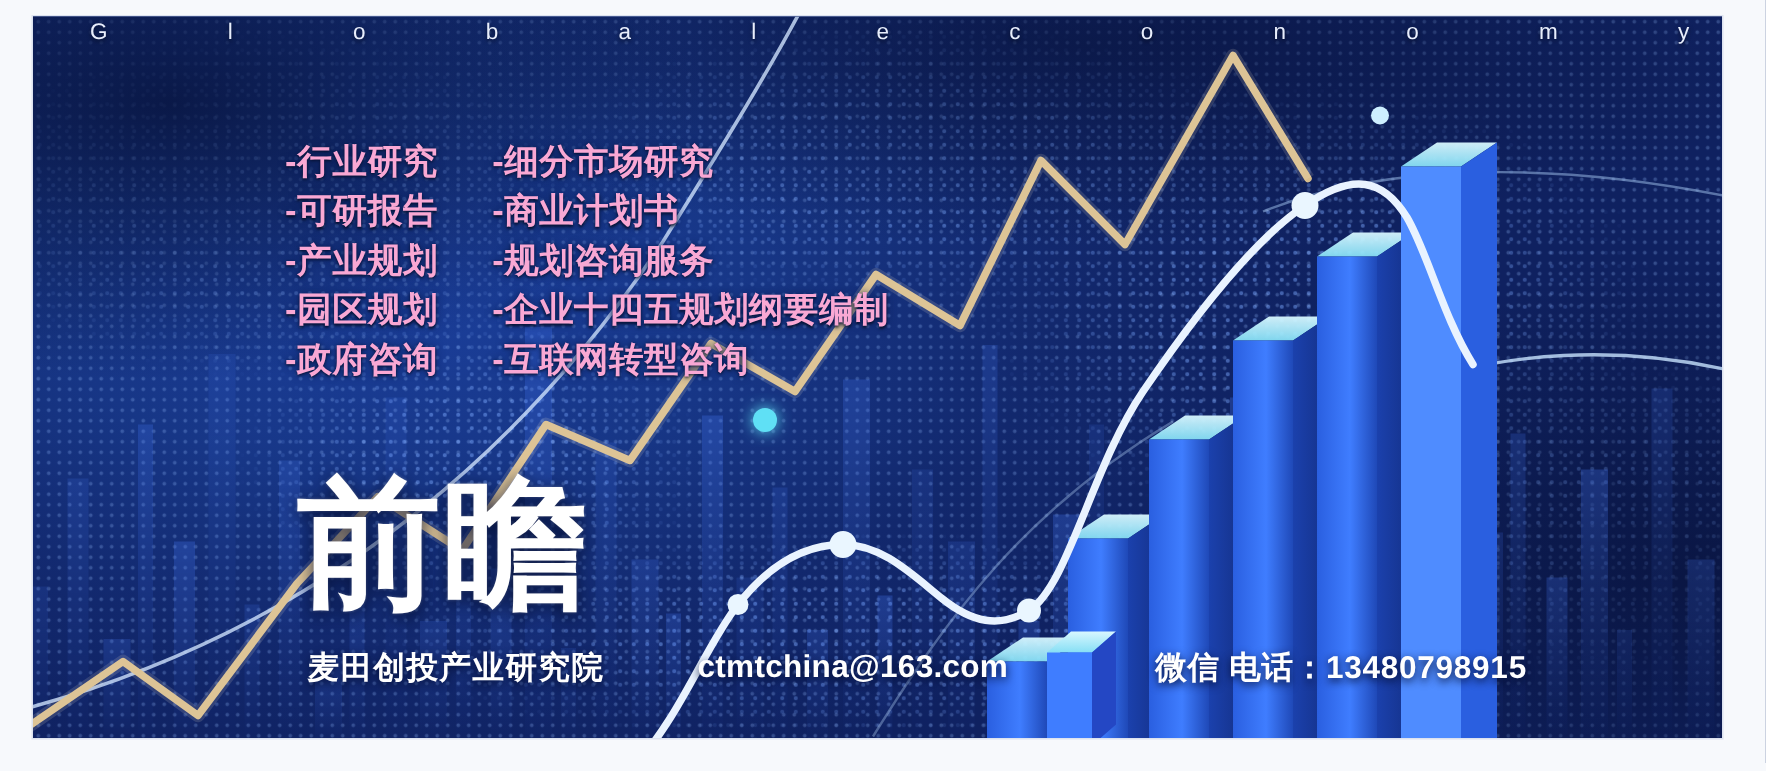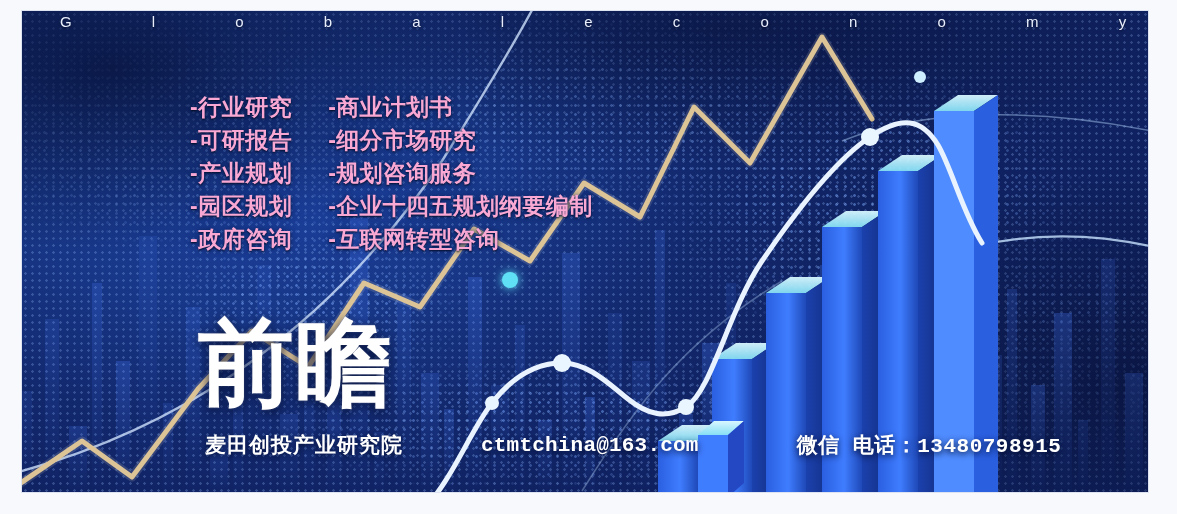--- a/index.html
+++ b/index.html
@@ -141,24 +141,23 @@
     position: absolute;
     left: 183px; bottom: 33px;
     z-index: 7;
     display: flex;
     align-items: center;
     color: #ffffff;
     font-size: 21px;
     font-weight: 700;
     white-space: nowrap;
     text-shadow: 0 2px 6px rgba(4,14,52,.95);
-    font-family: Liberation Mono, monospace;
   }
   .footer .org { letter-spacing: 1px; }
-  .footer .email { margin-left: 78px; letter-spacing: .2px; }
+  .footer .email { margin-left: 62px; letter-spacing: .2px; }
   .footer .wechat { margin-left: 98px; letter-spacing: .5px; }
 
   
   .chart { position: absolute; inset: 0; z-index: 4; }
   .chart-front { position: absolute; inset: 0; z-index: 5; pointer-events: none; }
 </style>
 </head>
 <body>
 
 <div id="root">
@@ -322,22 +321,22 @@
 
     <div class="lists">
       <div class="col left">
         <div class="item">-行业研究</div>
         <div class="item">-可研报告</div>
         <div class="item">-产业规划</div>
         <div class="item">-园区规划</div>
         <div class="item">-政府咨询</div>
       </div>
       <div class="col right">
+        <div class="item">-细分市场研究</div>
         <div class="item">-商业计划书</div>
-        <div class="item">-细分市场研究</div>
         <div class="item">-规划咨询服务</div>
         <div class="item">-企业十四五规划纲要编制</div>
         <div class="item">-互联网转型咨询</div>
       </div>
     </div>
 
     <div class="headline">
       <span class="word">前瞻</span>
     </div>
 

